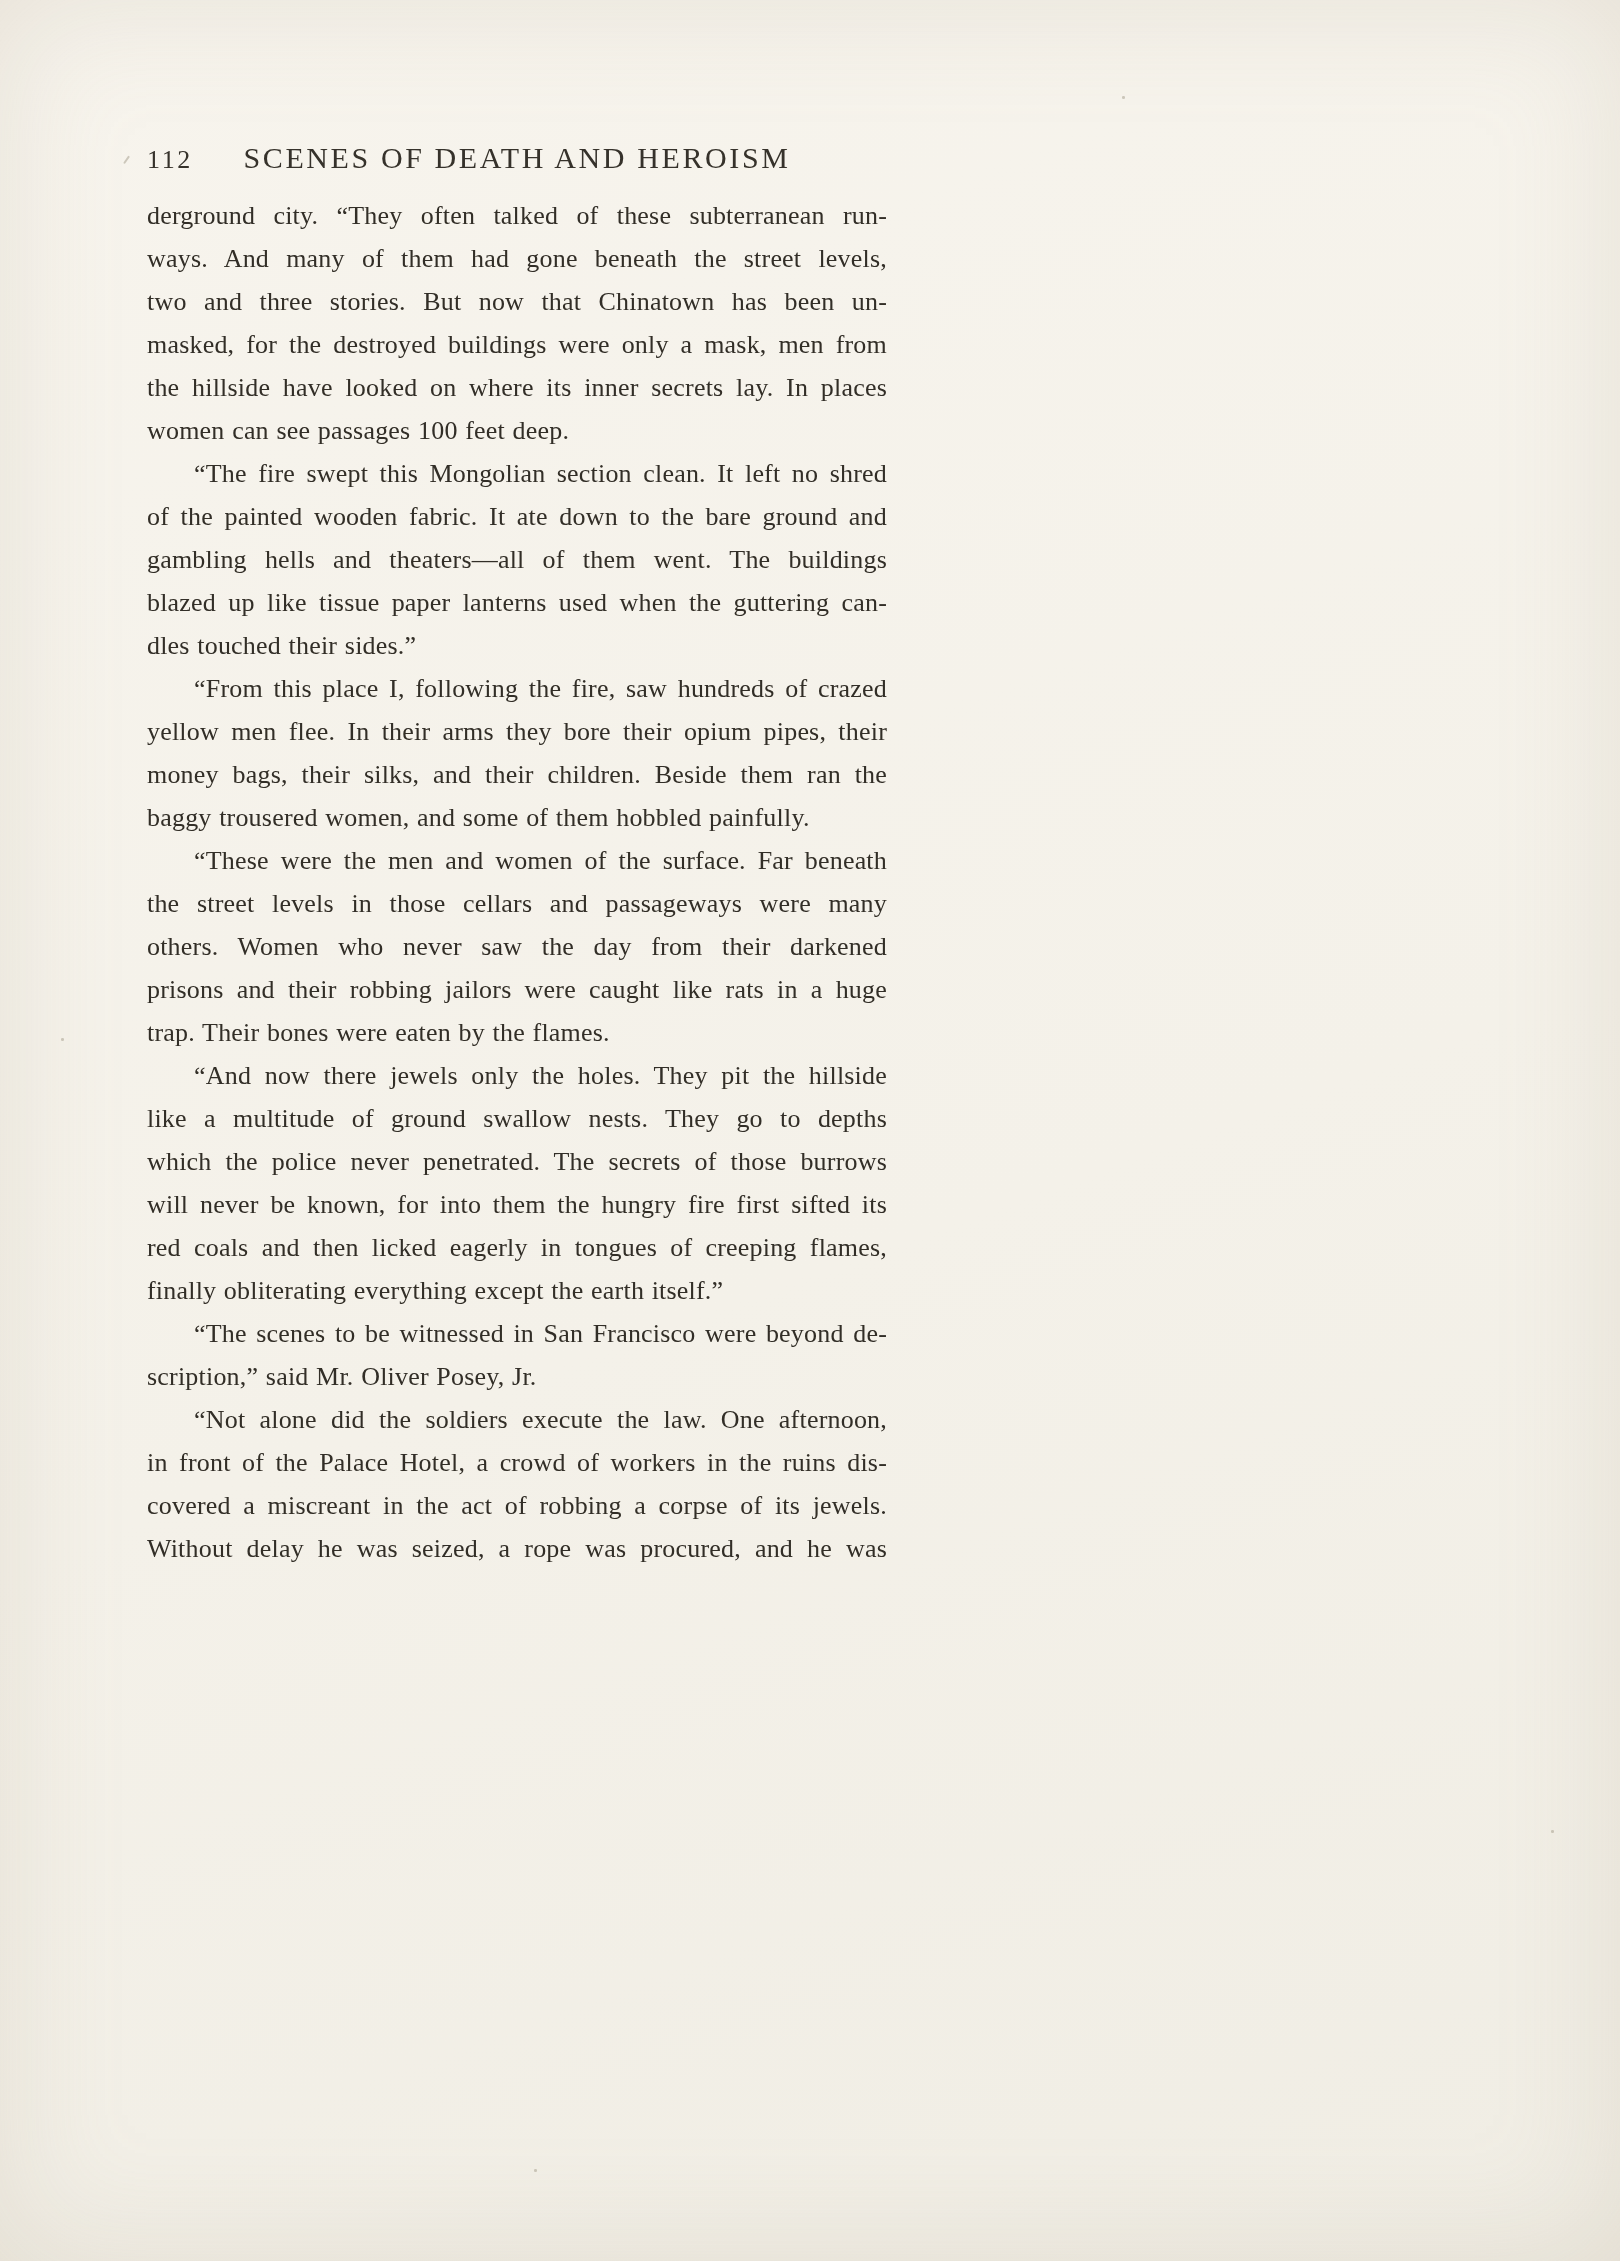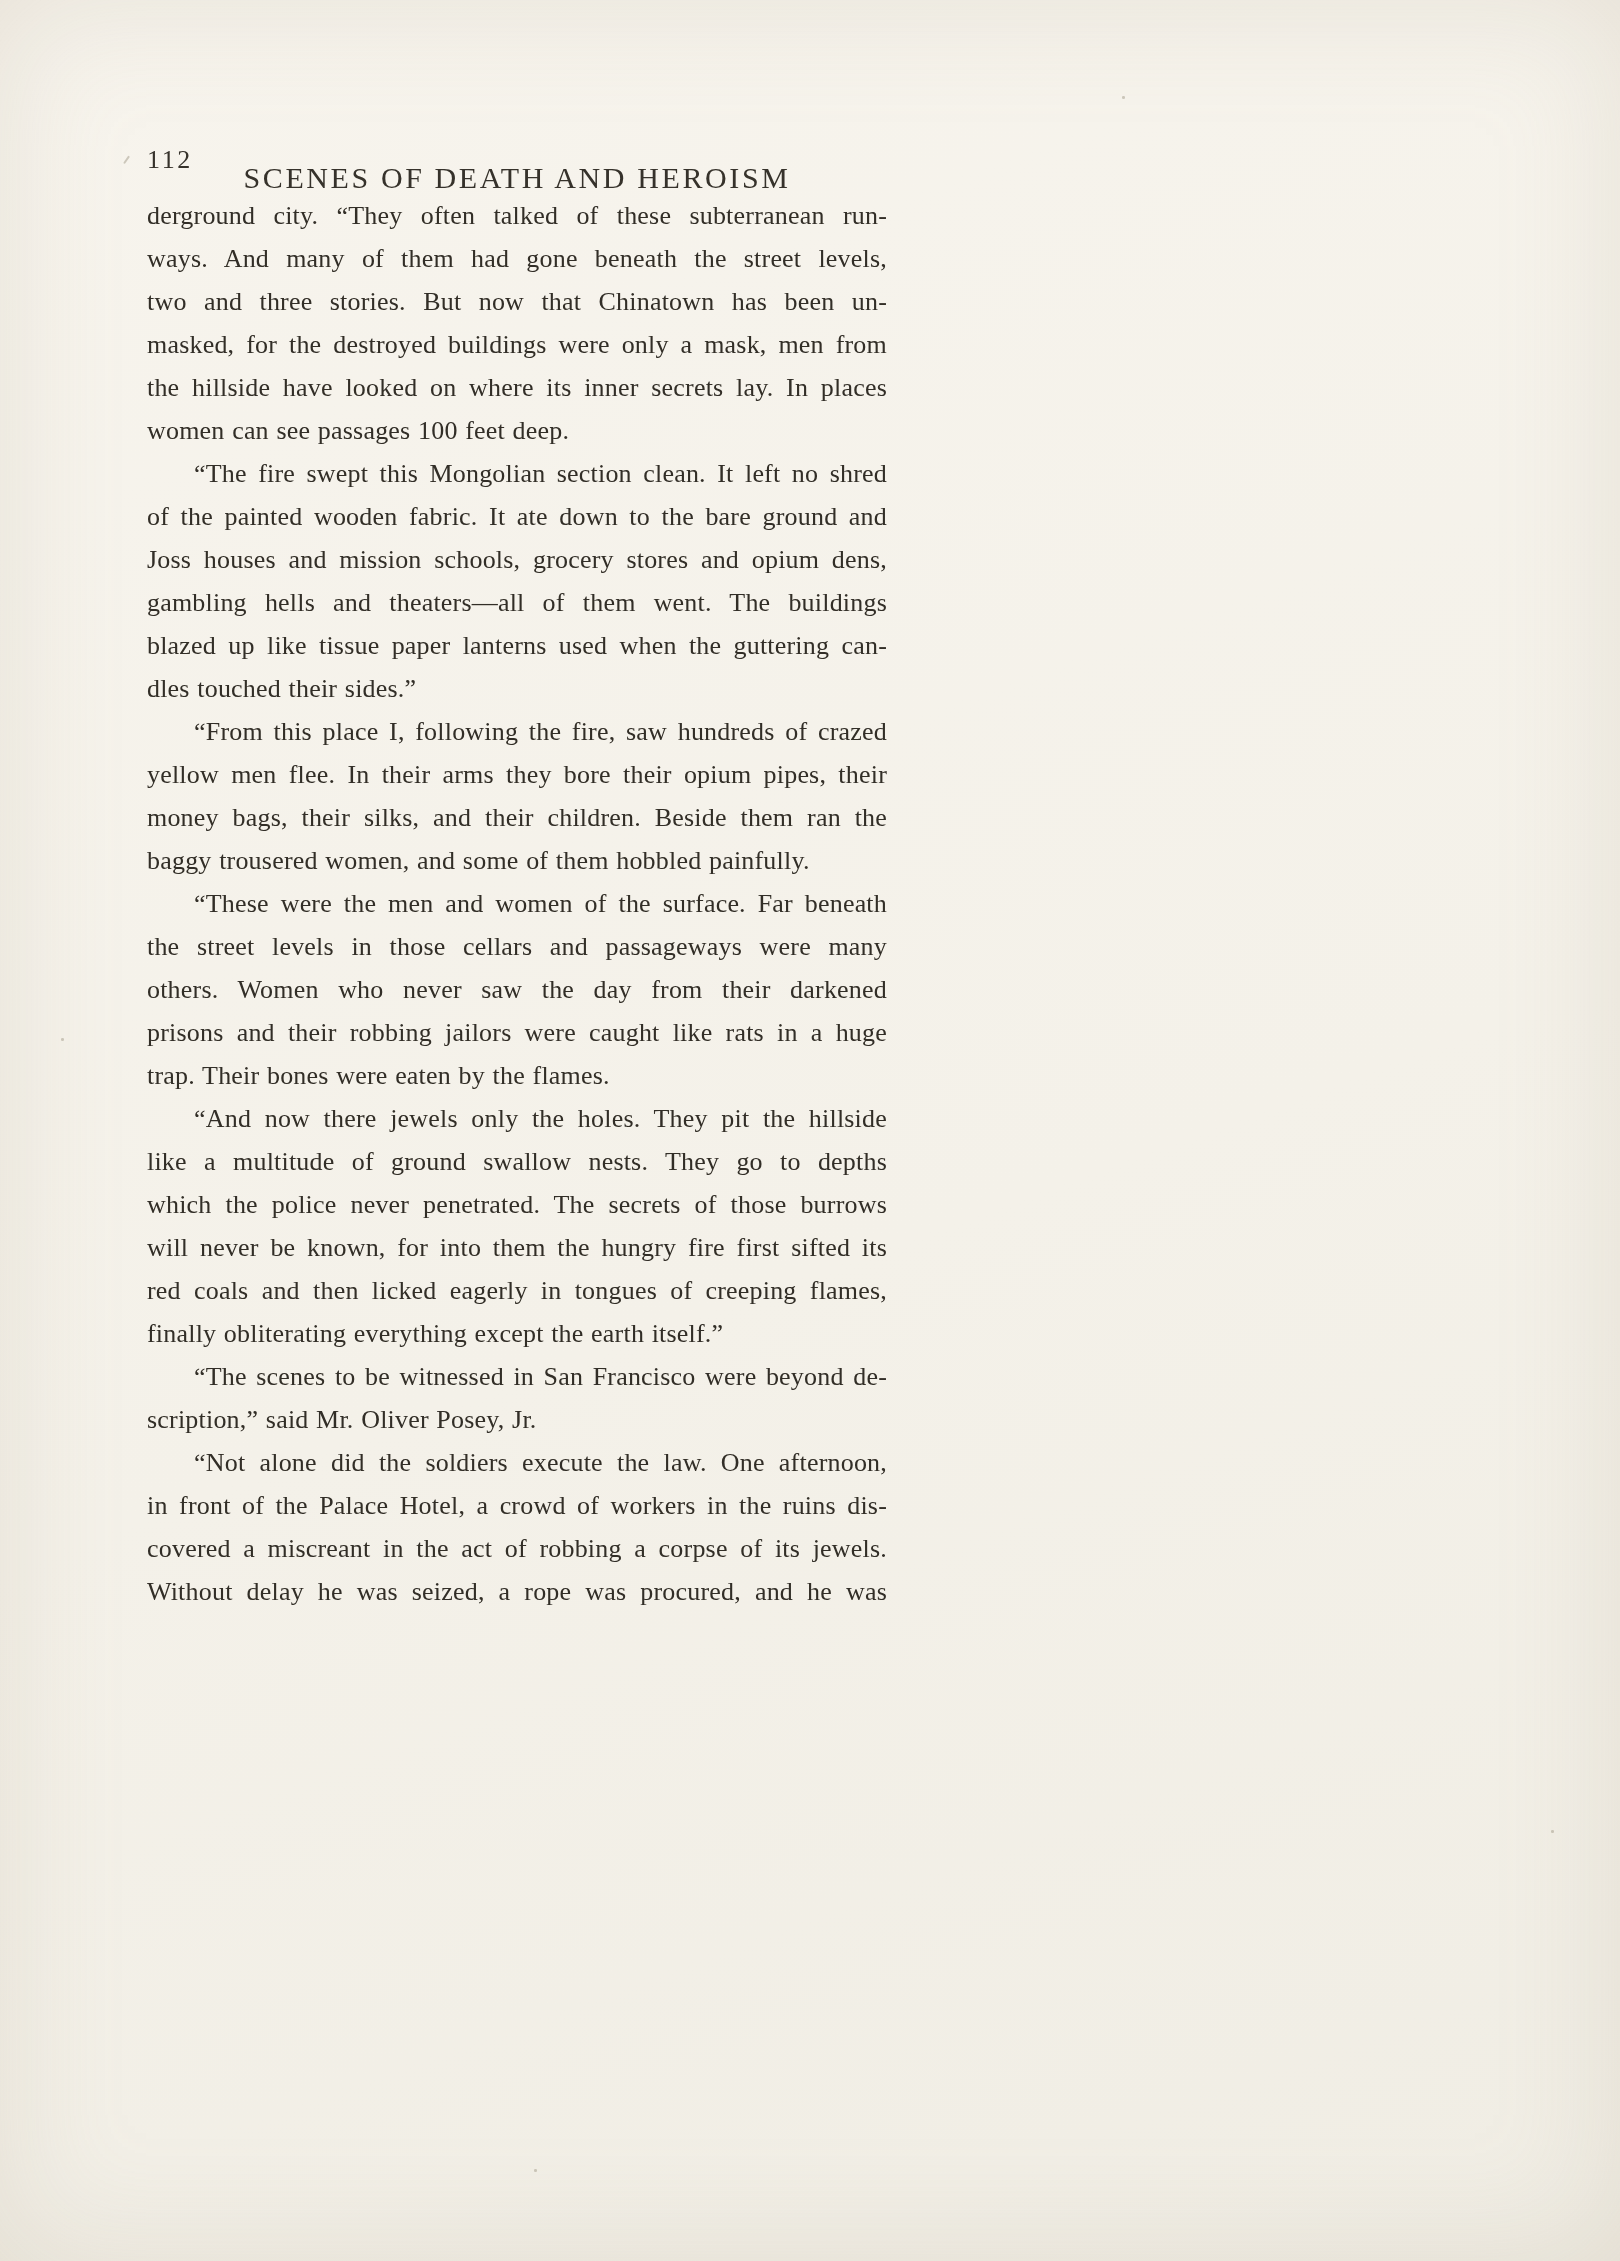--- a/index.html
+++ b/index.html
@@ -39,21 +39,20 @@
   .running-head {
     position: absolute;
     left: 0;
     right: 0;
     top: 0;
     text-align: center;
     font-size: 30px;
     letter-spacing: 2.6px;
     color: #36322b;
     white-space: nowrap;
-    margin-top: 20px;
   }
   .body-text {
     position: absolute;
     top: 194px;
     left: 147px;
     width: 740px;
     font-size: 26px;
     letter-spacing: 0.2px;
     word-spacing: 0.9px;
     color: #322e27;
@@ -100,21 +99,20 @@
         <div class="line">derground city. “They often talked of these subterranean run-</div>
         <div class="line">ways. And many of them had gone beneath the street levels,</div>
         <div class="line">two and three stories. But now that Chinatown has been un-</div>
         <div class="line">masked, for the destroyed buildings were only a mask, men from</div>
         <div class="line">the hillside have looked on where its inner secrets lay. In places</div>
         <div class="line flush">women can see passages 100 feet deep.</div>
       </div>
       <div class="paragraph">
         <div class="line indent">“The fire swept this Mongolian section clean. It left no shred</div>
         <div class="line">of the painted wooden fabric. It ate down to the bare ground and</div>
-        <div class="line">Joss houses and mission schools, grocery stores and opium dens,</div>
         <div class="line">gambling hells and theaters—all of them went. The buildings</div>
         <div class="line">blazed up like tissue paper lanterns used when the guttering can-</div>
         <div class="line flush">dles touched their sides.”</div>
       </div>
       <div class="paragraph">
         <div class="line indent">“From this place I, following the fire, saw hundreds of crazed</div>
         <div class="line">yellow men flee. In their arms they bore their opium pipes, their</div>
         <div class="line">money bags, their silks, and their children. Beside them ran the</div>
         <div class="line flush">baggy trousered women, and some of them hobbled painfully.</div>
       </div>

